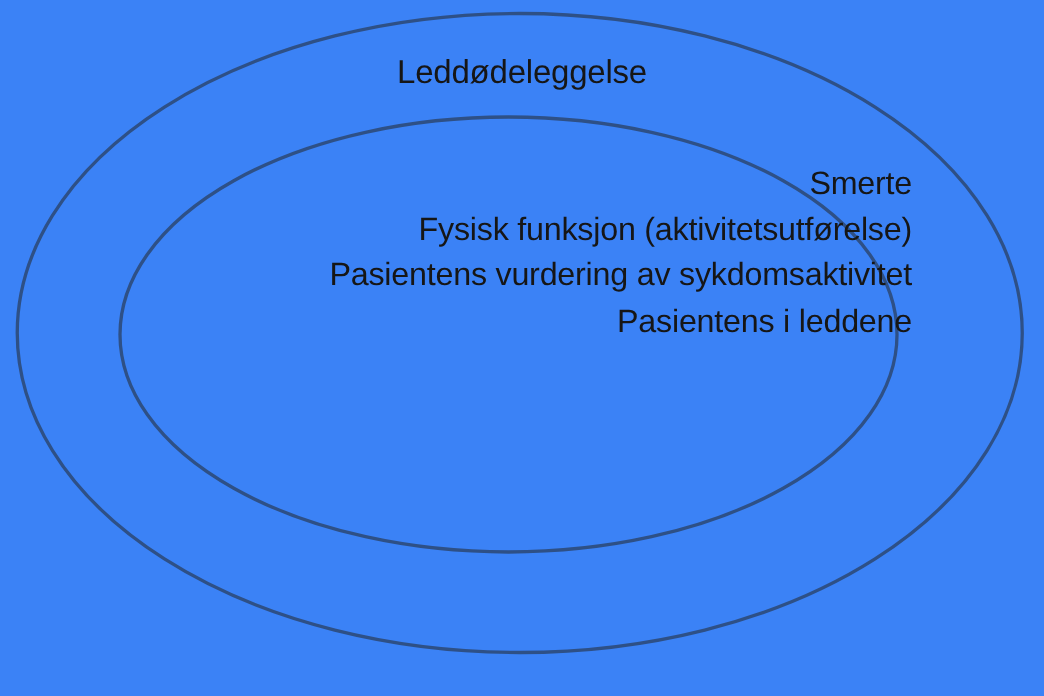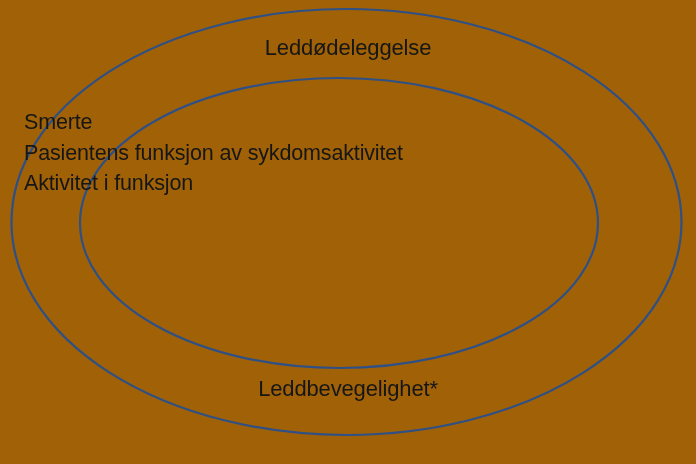--- a/index.html
+++ b/index.html
@@ -57,47 +57,46 @@
     top: 36px;
   }
   #outer-bottom-label {
     top: 377px;
   }
   .inner-list {
     position: absolute;
     top: 107px;
     left: 0;
     width: 608px;
-    text-align: left;
-    margin-left: 24px;
+    text-align: right;
   }
   .inner-item {
     font-size: 21.5px;
     line-height: 30.5px;
     color: #161616;
     white-space: nowrap;
     letter-spacing: -0.15px;
   }
 </style>
 </head>
 <body>
 
-<div id="diagram-root" style="background: #a16207;">
+<div id="diagram-root" style="background: #3b82f6;">
 
   <svg id="venn-svg" viewBox="0 0 696 464" xmlns="http://www.w3.org/2000/svg">
     <ellipse class="ellipse-shape" cx="346.5" cy="222" rx="335" ry="213" stroke="#2e5086"></ellipse>
     <ellipse class="ellipse-shape" cx="339" cy="223" rx="259" ry="145" stroke="#2e5086"></ellipse>
   </svg>
 
   <div class="text-layer">
 
     <div class="label outer-label" id="outer-top-label" style="color: rgb(22, 22, 22);">Leddødeleggelse</div>
 
     <div class="inner-list">
       <div class="inner-item" style="color: rgb(22, 22, 22);">Smerte</div>
-      <div class="inner-item" style="color: rgb(22, 22, 22);">Pasientens funksjon av sykdomsaktivitet</div>
-      <div class="inner-item" style="color: rgb(22, 22, 22);">Aktivitet i funksjon</div>
+      <div class="inner-item" style="color: rgb(22, 22, 22);">Fysisk funksjon (aktivitetsutførelse)</div>
+      <div class="inner-item" style="color: rgb(22, 22, 22);">Pasientens vurdering av sykdomsaktivitet</div>
+      <div class="inner-item" style="color: rgb(22, 22, 22);">Pasientens i leddene</div>
     </div>
 
-    <div class="label outer-label" id="outer-bottom-label" style="color: rgb(22, 22, 22);">Leddbevegelighet*</div>
 
   </div>
 </div>
 
 </body></html>

